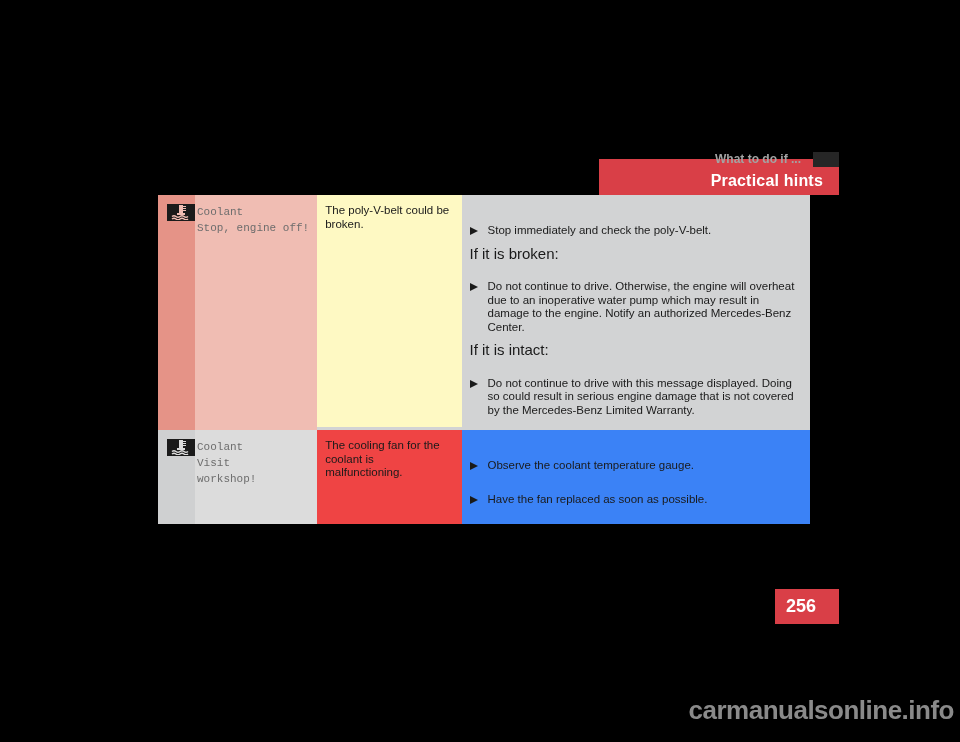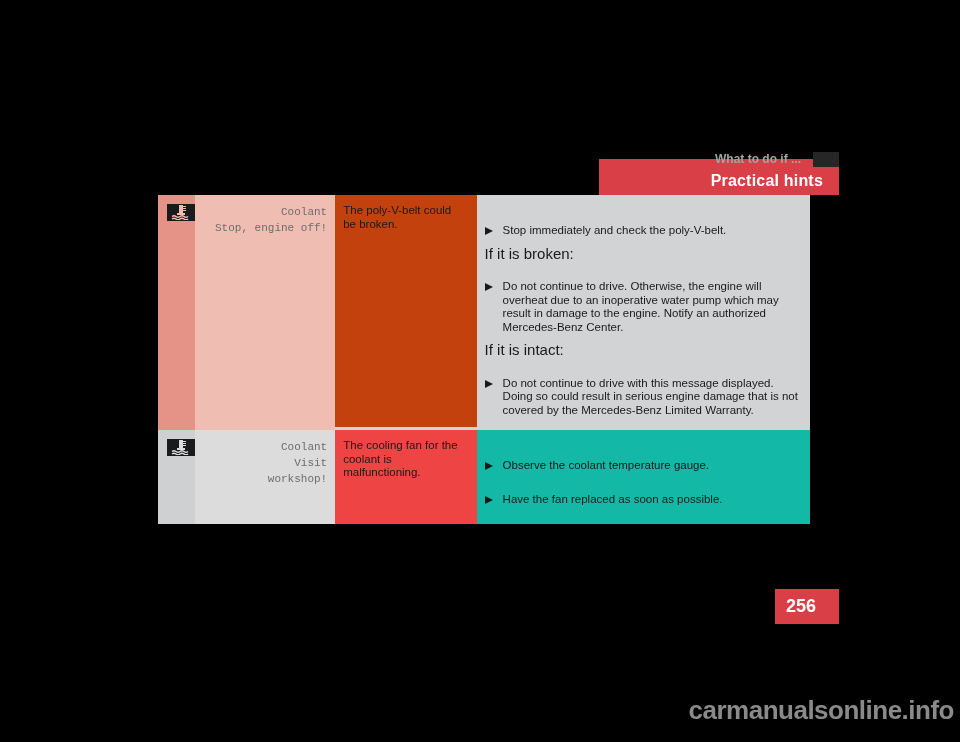--- a/index.html
+++ b/index.html
@@ -83,27 +83,27 @@
   .col-sol    { width: 274px; }
 
   .table td {
     vertical-align: top;
     padding: 0;
   }
 
   
   .r1 .cell-left   { background: #e59387; }
   .r1 .cell-right  { background: #f0bdb3; }
-  .r1 .cell-cause  { background: #c2410c; }
+  .r1 .cell-cause  { background: #fef9c3; }
   .r1 .cell-sol    { background: #d2d3d4; }
   
   .r2 .cell-left   { background: #cfd0d1; }
   .r2 .cell-right  { background: #dcdcdc; }
   .r2 .cell-cause  { background: #ef4444; }
-  .r2 .cell-sol    { background: #14b8a6; }
+  .r2 .cell-sol    { background: #3b82f6; }
   .r2-top-sep td { height: 3px; padding: 0; }
   .r2-top-sep .s-left  { background: #e59387; }
   .r2-top-sep .s-right { background: #f0bdb3; }
   .r2-top-sep .s-cause { background: #d2d3d4; }
   .r2-top-sep .s-sol   { background: #d2d3d4; }
 
   
   .disp-icon {
     width: 28px;
     height: 17px;
@@ -111,23 +111,22 @@
     margin: 9px 0 0 9px;
     position: relative;
   }
   .disp-icon svg { position: absolute; left: 4px; top: 1px; }
 
   .mono-msg {
     font-family: "Liberation Mono", "DejaVu Sans Mono", monospace;
     font-size: 11px;
     color: #6d6d6d;
     line-height: 16px;
-    padding: 9px 8px 10px 20px;
+    padding: 9px 8px 10px 2px;
     white-space: pre;
-    text-align: right;
   }
 
   .cause-text {
     font-size: 11.5px;
     color: #1a1a1a;
     line-height: 13.5px;
     padding: 9px 10px 10px 8px;
   }
 
   .sol-wrap { padding: 9px 10px 10px 8px; }

